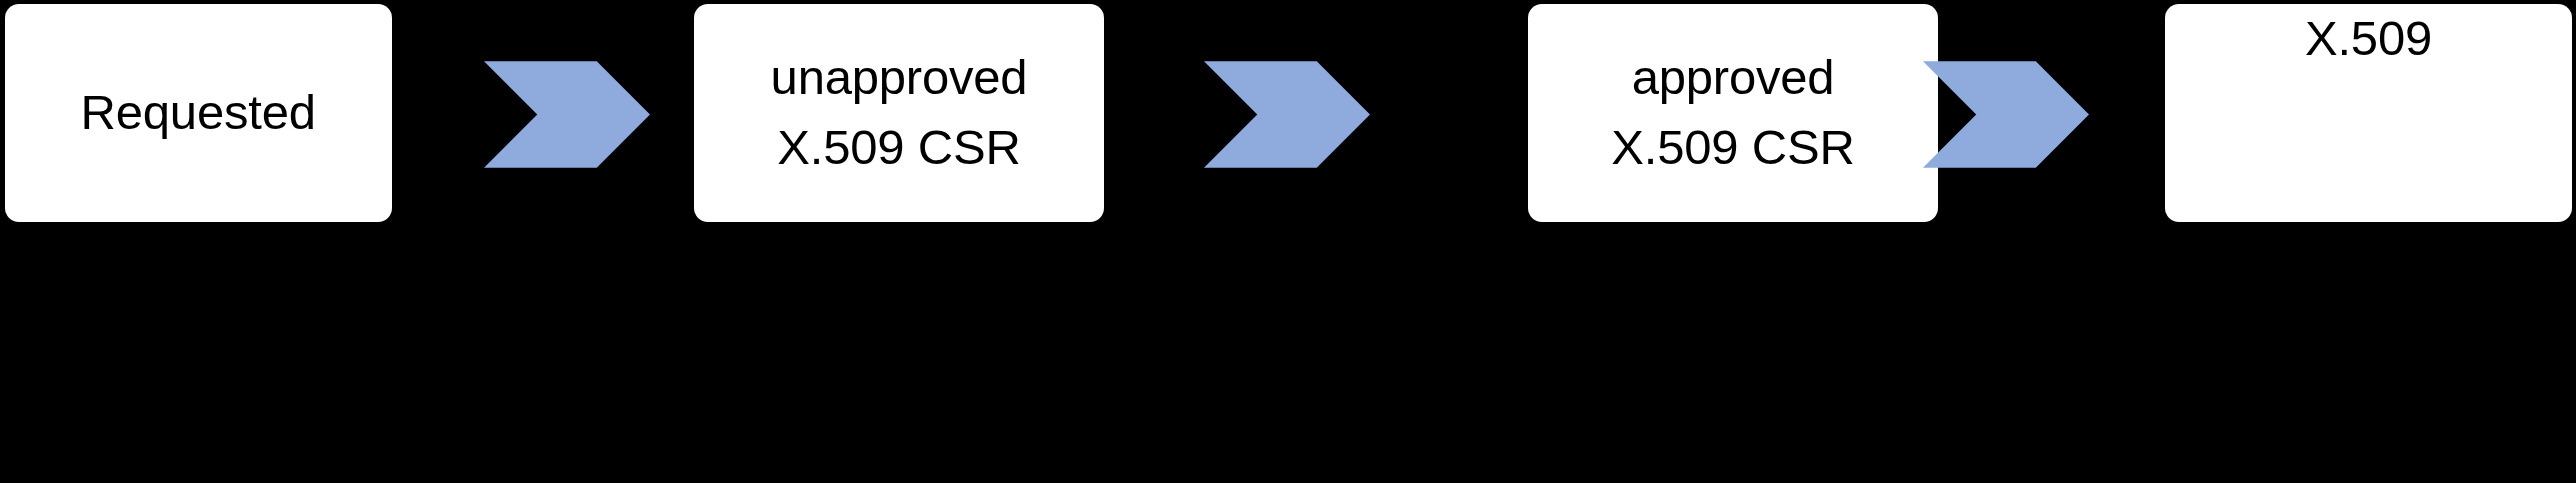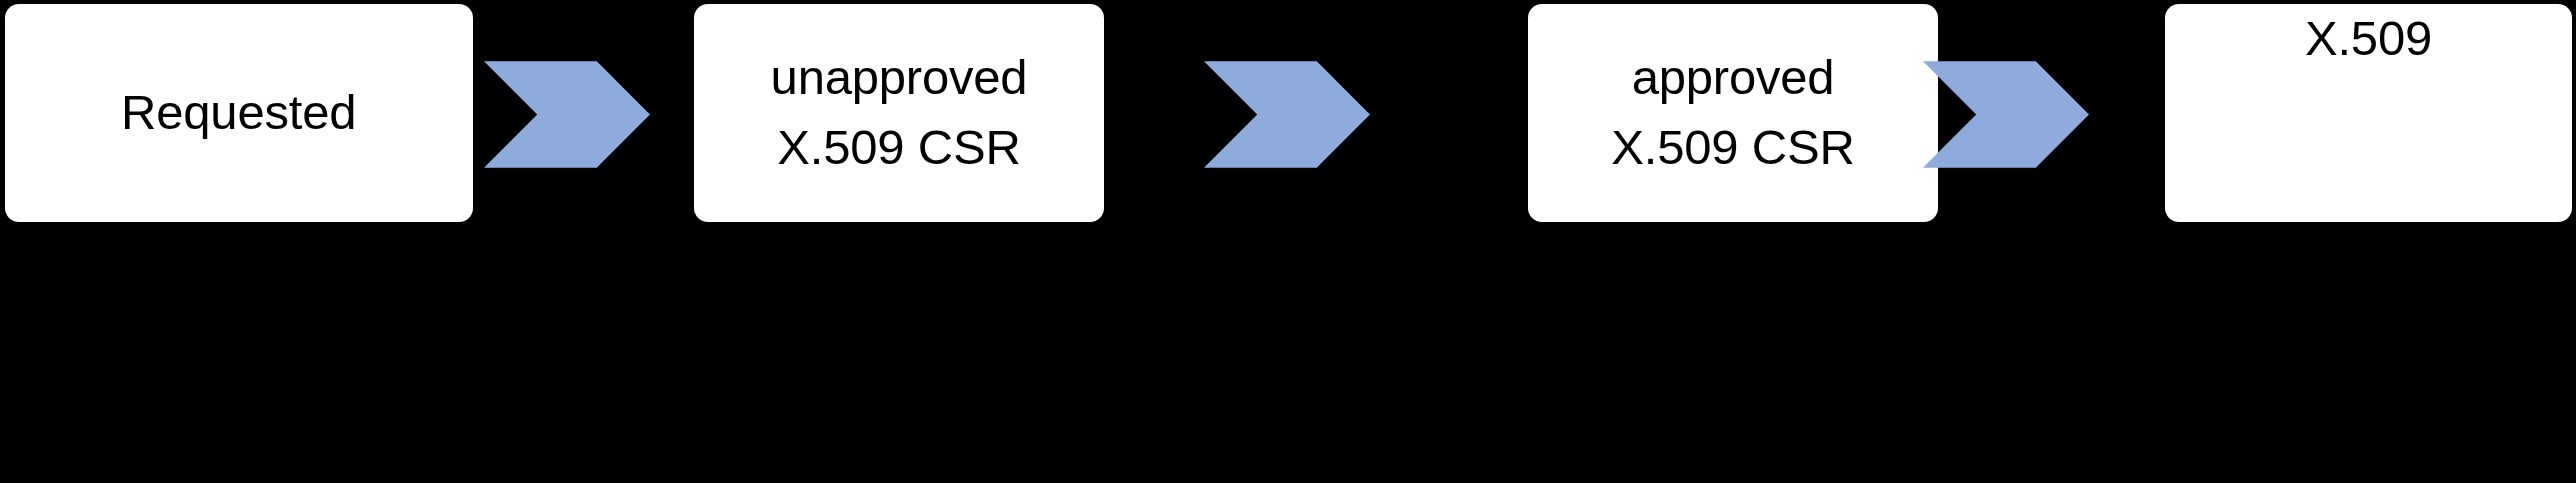--- a/index.html
+++ b/index.html
@@ -40,21 +40,21 @@
     color: #000000;
     font-family: "Liberation Sans", sans-serif;
     font-size: 49px;
     line-height: 1.42;
     font-weight: 400;
     text-align: center;
     white-space: nowrap;
     letter-spacing: -0.2px;
   }
 
-  .node-1 { left: 4.7px;    width: 468px; align-items: center; }
+  .node-1 { left: 4.7px;    width: 387px; align-items: center; }
   .node-2 { left: 694px;  width: 410px; }
   .node-3 { left: 1528px; width: 410px; }
   .node-4 { left: 2165px; width: 407px; justify-content: space-between; }
 
   
   .arrow {
     position: absolute;
     top: 61px;
     width: 166px;
     height: 107px;

